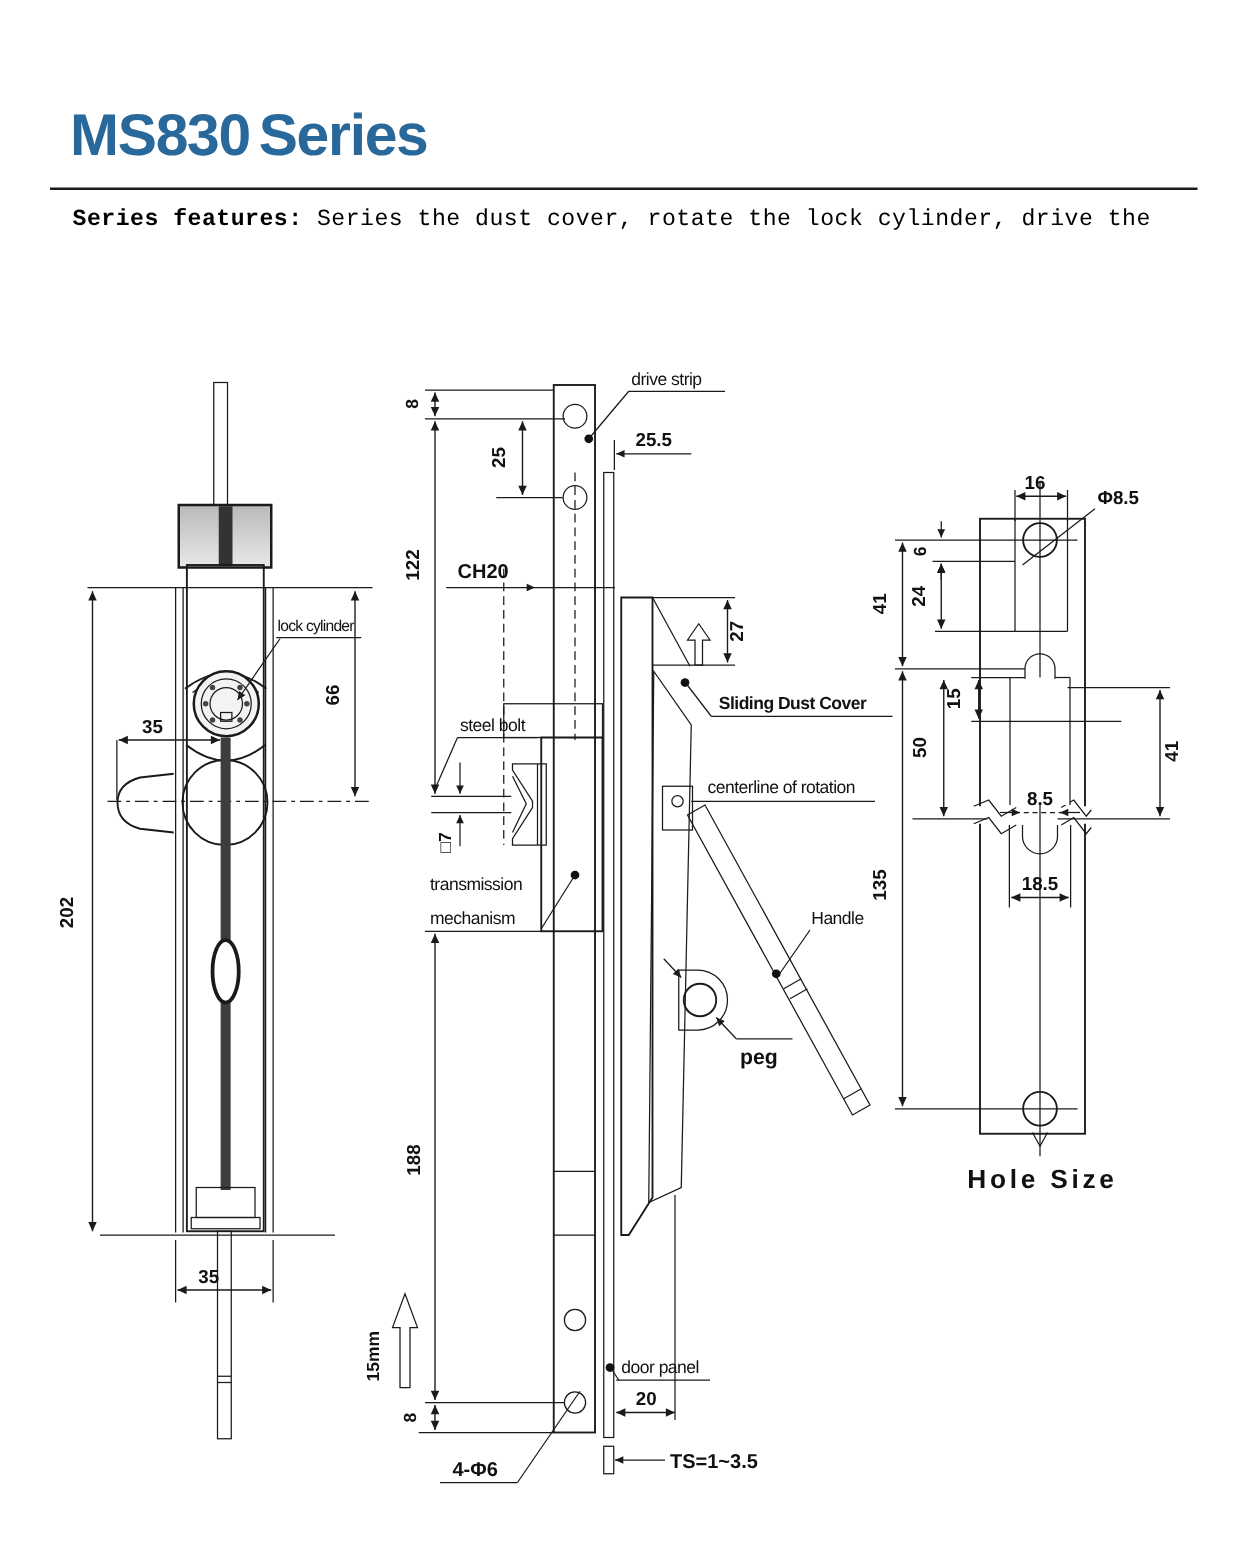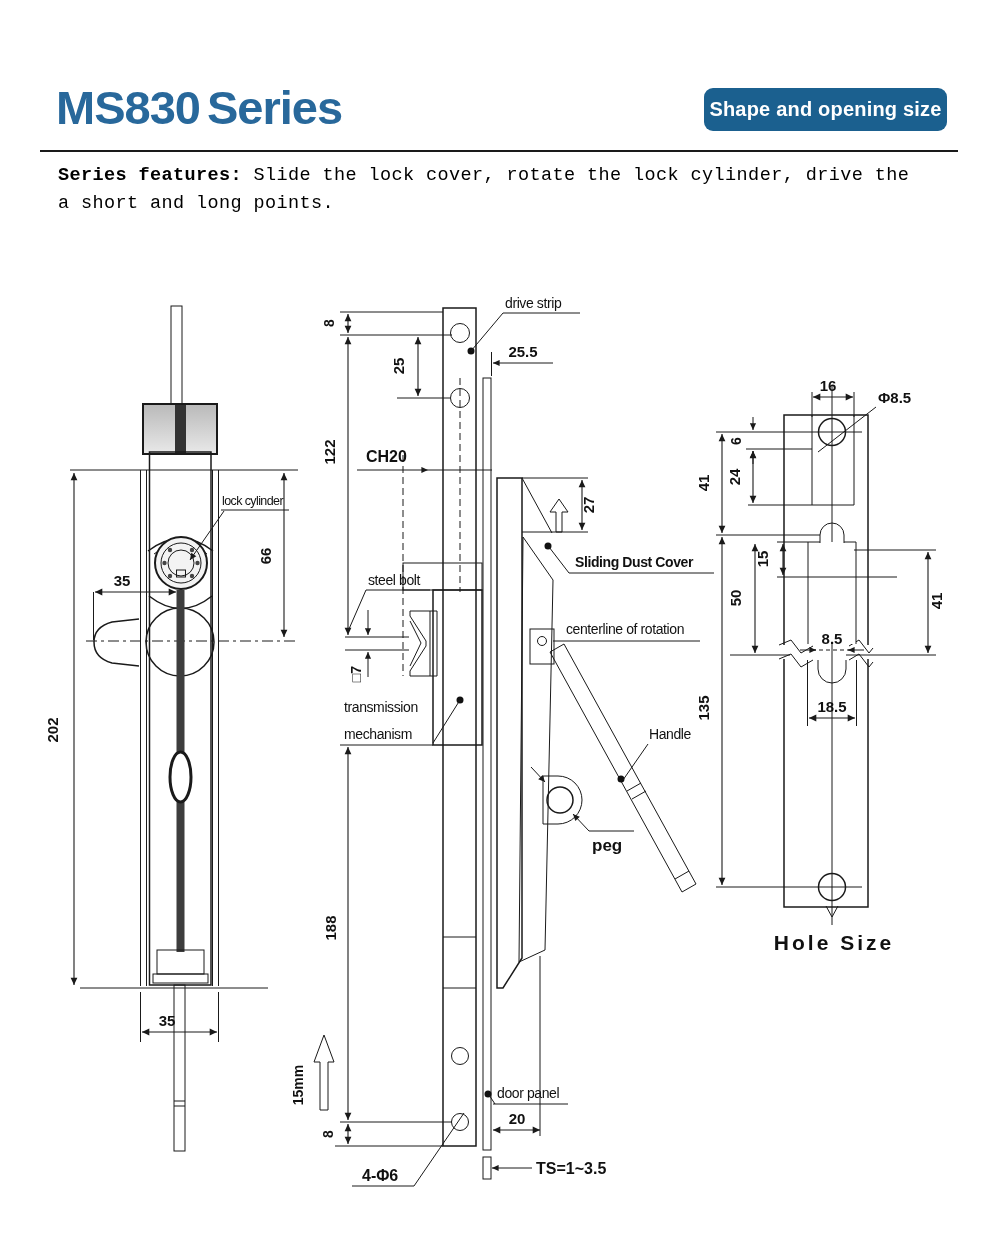--- a/index.html
+++ b/index.html
@@ -36,28 +36,26 @@
   .dash{stroke-dasharray:7 4;}
   .dash2{stroke-dasharray:4 3;}
 </style>
 </head>
 <body>
 
 <div class="page">
 
   <div class="title"><span>MS830</span><span class="part2">Series</span></div>
 
-  <div class="badge">Shape and opening size</div>
 
   <div class="rule"></div>
 
   <div class="features">
     <div><b>Series features:</b>
-      <span>Slide the lock cover, rotate the lock cylinder, drive the</span></div>
-    <div>a short and long points.</div>
+      <span>Series the dust cover, rotate the lock cylinder, drive the</span></div>
   </div>
 
   <div class="drawing">
   <svg width="1000" height="997" viewBox="0 250 1000 997" xmlns="http://www.w3.org/2000/svg">
     <defs>
       <marker id="ar" viewBox="0 0 10 10" refX="9.5" refY="5" markerWidth="9.5" markerHeight="7" orient="auto-start-reverse">
             <path d="M0,0.6 L9.5,5 L0,9.4 Z" fill="#1a1a1a"></path>
           </marker>
       <linearGradient id="capGrad" x1="0" y1="0" x2="0" y2="1">
         <stop offset="0" stop-color="#b9b9b9"></stop>

